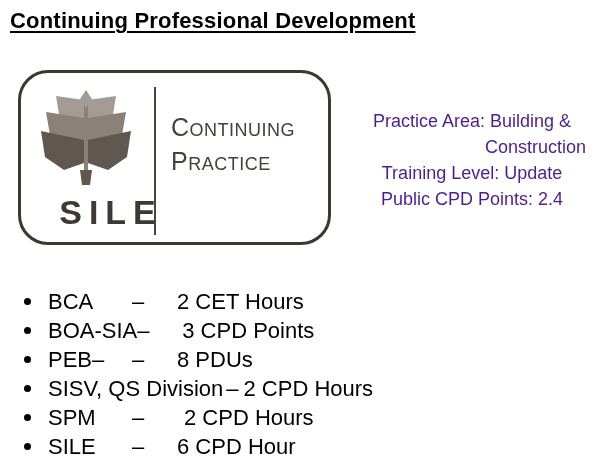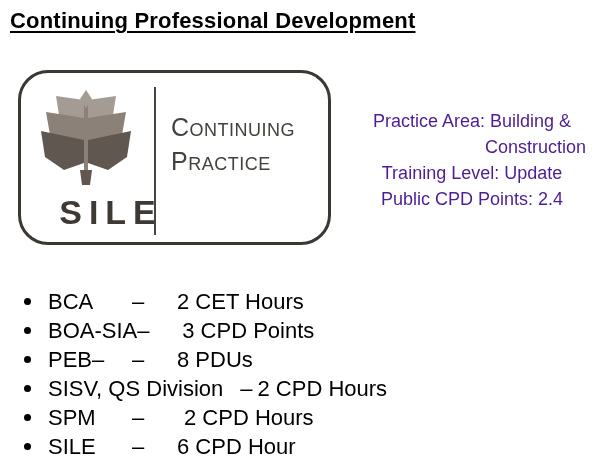--- a/index.html
+++ b/index.html
@@ -112,21 +112,21 @@
     left: 2px;
     top: 11px;
     width: 7px;
     height: 7px;
     border-radius: 50%;
     background: #000;
   }
   .cpd-label { display: inline-block; min-width: 84px; }
   .cpd-dash  { display: inline-block; min-width: 45px; }
   
-  .cpd-row:nth-child(4) .cpd-label { min-width: 0; margin-right: 17px; }
+  .cpd-row:nth-child(4) .cpd-label { min-width: 0; margin-right: 3px; }
   .cpd-row:nth-child(4) .cpd-dash  { min-width: 0; margin-right: 5px; }
   
   .cpd-row:nth-child(5) .cpd-dash  { min-width: 52px; }
 </style>
 </head>
 <body>
 
 <div class="page">
 
   <h1 class="page-title">Continuing Professional Development</h1>

